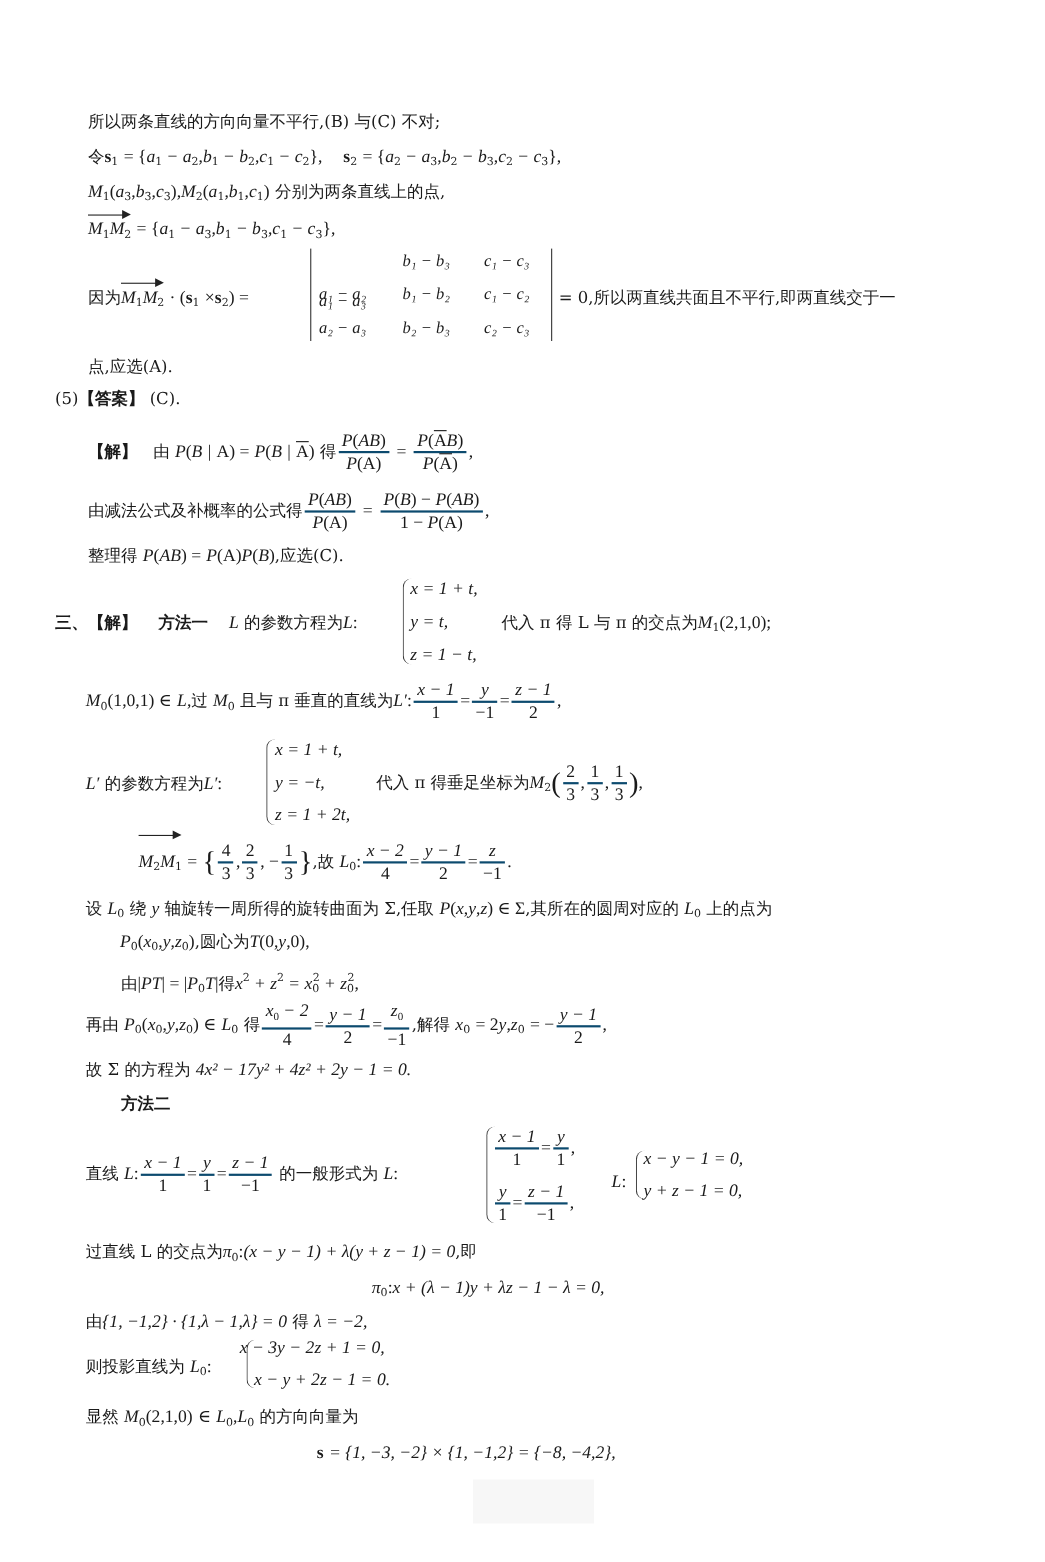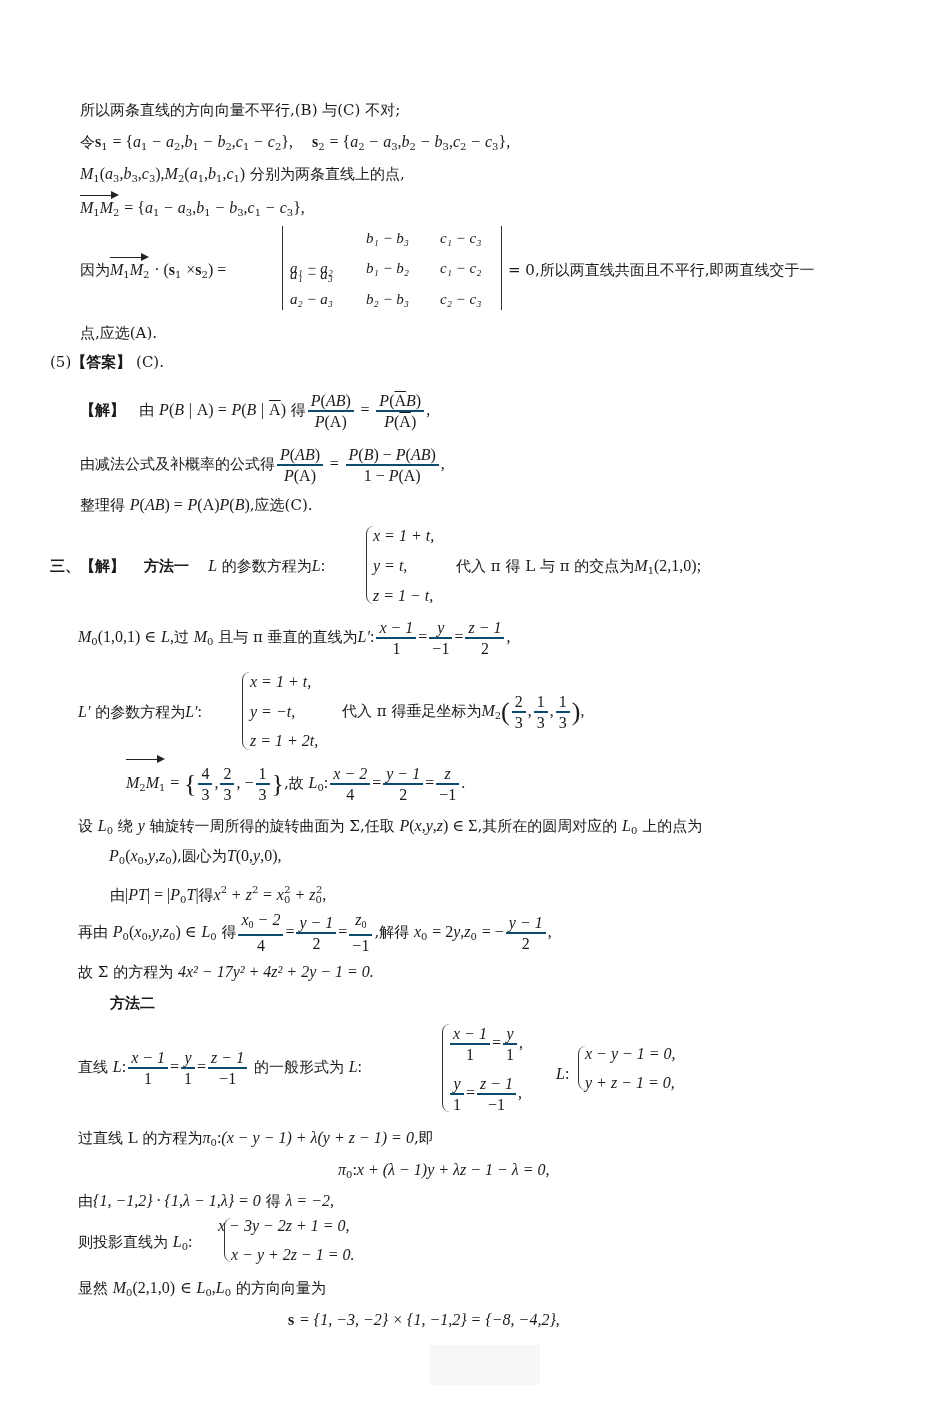--- a/index.html
+++ b/index.html
@@ -146,21 +146,21 @@
 </div>
 <div class="ln" style="left:448px;top:1072px;line-height:42px;">
   <span class="frac m"><span class="num">y</span><span class="n">1</span></span><span class="n">=</span><span class="frac m"><span class="num">z − 1</span><span class="n">−1</span></span><span class="n">,</span>
 </div>
 <div class="ln" style="left:556px;top:1064px;"><span class="m">L</span><span class="n">:</span></div>
 <div class="brace" style="left:578px;top:1046px;height:44px;"></div>
 <div class="ln m" style="left:585px;top:1044px;">x − y − 1 = 0,</div>
 <div class="ln m" style="left:585px;top:1073px;">y + z − 1 = 0,</div>
 
 <div class="ln" style="left:78px;top:1128px;">
-  <span>过直线 L 的方程为</span><span class="m">π</span><sub>0</sub><span class="n">:</span><span class="m">(x − y − 1) + λ(y + z − 1) = 0</span><span>,即</span>
+  <span>过直线 L 的交点为</span><span class="m">π</span><sub>0</sub><span class="n">:</span><span class="m">(x − y − 1) + λ(y + z − 1) = 0</span><span>,即</span>
 </div>
 <div class="ln" style="left:338px;top:1160px;">
   <span class="m">π</span><sub>0</sub><span class="n">:</span><span class="m">x + (λ − 1)y + λz − 1 − λ = 0,</span>
 </div>
 <div class="ln" style="left:78px;top:1191px;">
   <span>由</span><span class="m">{1, −1,2} · {1,λ − 1,λ} = 0</span> <span>得</span> <span class="m">λ = −2,</span>
 </div>
 
 <div class="brace" style="left:224px;top:1218px;height:44px;"></div>
 <div class="ln m" style="left:218px;top:1216px;">x − 3y − 2z + 1 = 0,</div>

